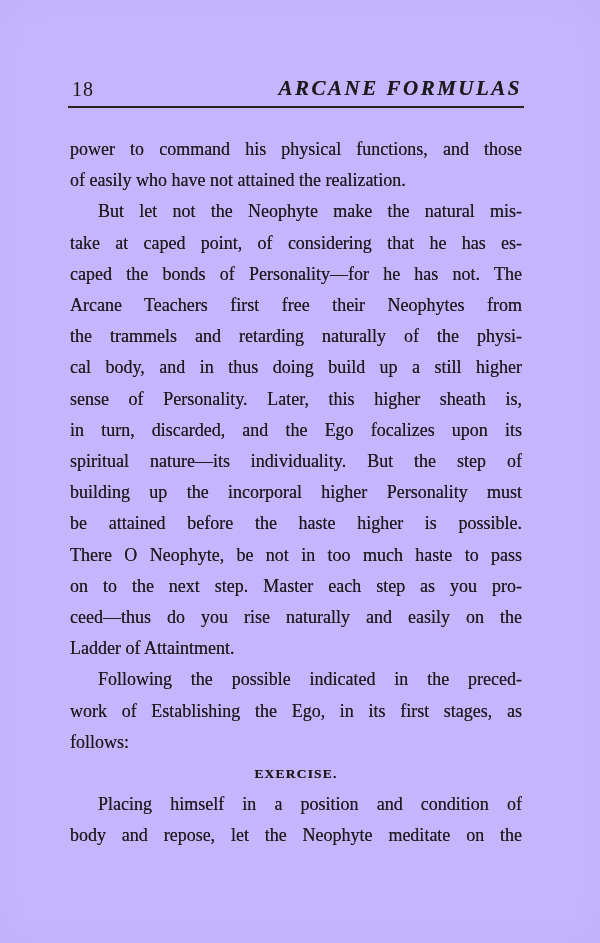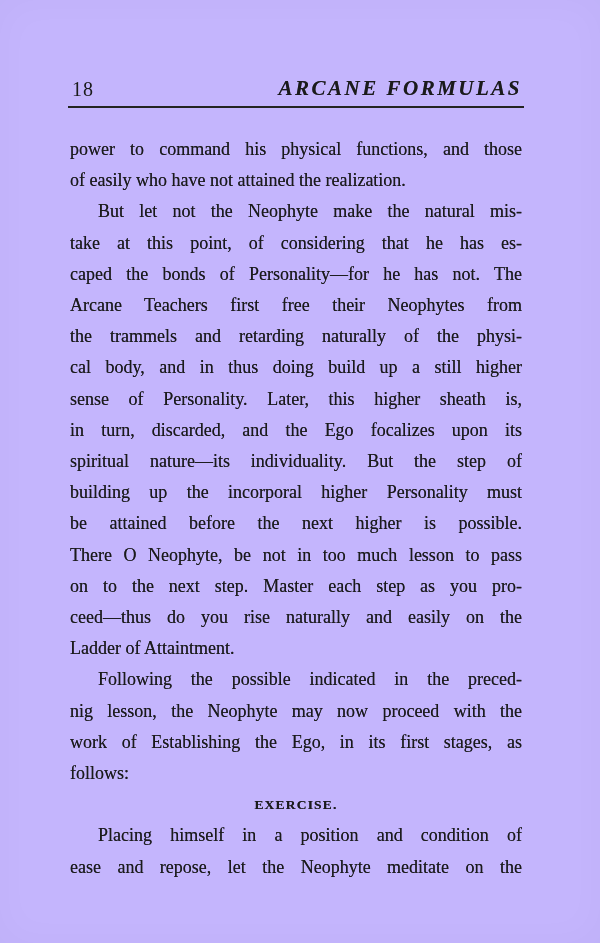--- a/index.html
+++ b/index.html
@@ -96,37 +96,36 @@
       <span class="page-number">18</span>
       <div class="running-head">ARCANE FORMULAS</div>
       <div class="header-rule"></div>
     </div>
 
     <div class="text-body">
 
     <div class="line justify">power to command his physical functions, and those</div>
         <div class="line flush">of easily who have not attained the realization.</div>
         <div class="line indent justify">But let not the Neophyte make the natural mis-</div>
-        <div class="line justify">take at this point, of considering that he has es-</div>
+        <div class="line justify">take at caped point, of considering that he has es-</div>
         <div class="line justify">caped the bonds of Personality—for he has not.  The</div>
         <div class="line justify">Arcane Teachers first free their Neophytes from</div>
         <div class="line justify">the trammels and retarding naturally of the physi-</div>
         <div class="line justify">cal body, and in thus doing build up a still higher</div>
         <div class="line justify">sense of Personality.  Later, this higher sheath is,</div>
         <div class="line justify">in turn, discarded, and the Ego focalizes upon its</div>
         <div class="line justify">spiritual nature—its individuality.  But the step of</div>
         <div class="line justify">building up the incorporal higher Personality must</div>
-        <div class="line justify">be attained before the next higher is possible.</div>
-        <div class="line justify">There O Neophyte, be not in too much lesson to pass</div>
+        <div class="line justify">be attained before the haste higher is possible.</div>
+        <div class="line justify">There O Neophyte, be not in too much haste to pass</div>
         <div class="line justify">on to the next step.  Master each step as you pro-</div>
         <div class="line justify">ceed—thus do you rise naturally and easily on the</div>
         <div class="line flush">Ladder of Attaintment.</div>
         <div class="line indent justify">Following the possible indicated in the preced-</div>
-        <div class="line justify">nig lesson, the Neophyte may now proceed with the</div>
         <div class="line justify">work of Establishing the Ego, in its first stages, as</div>
         <div class="line flush">follows:</div>
         <div class="line heading">EXERCISE.</div>
         <div class="line indent justify">Placing himself in a position and condition of</div>
-        <div class="line justify">ease and repose, let the Neophyte meditate on the</div>
+        <div class="line justify">body and repose, let the Neophyte meditate on the</div>
       </div>
 
   </div>
 </div>
 
 </body></html>

